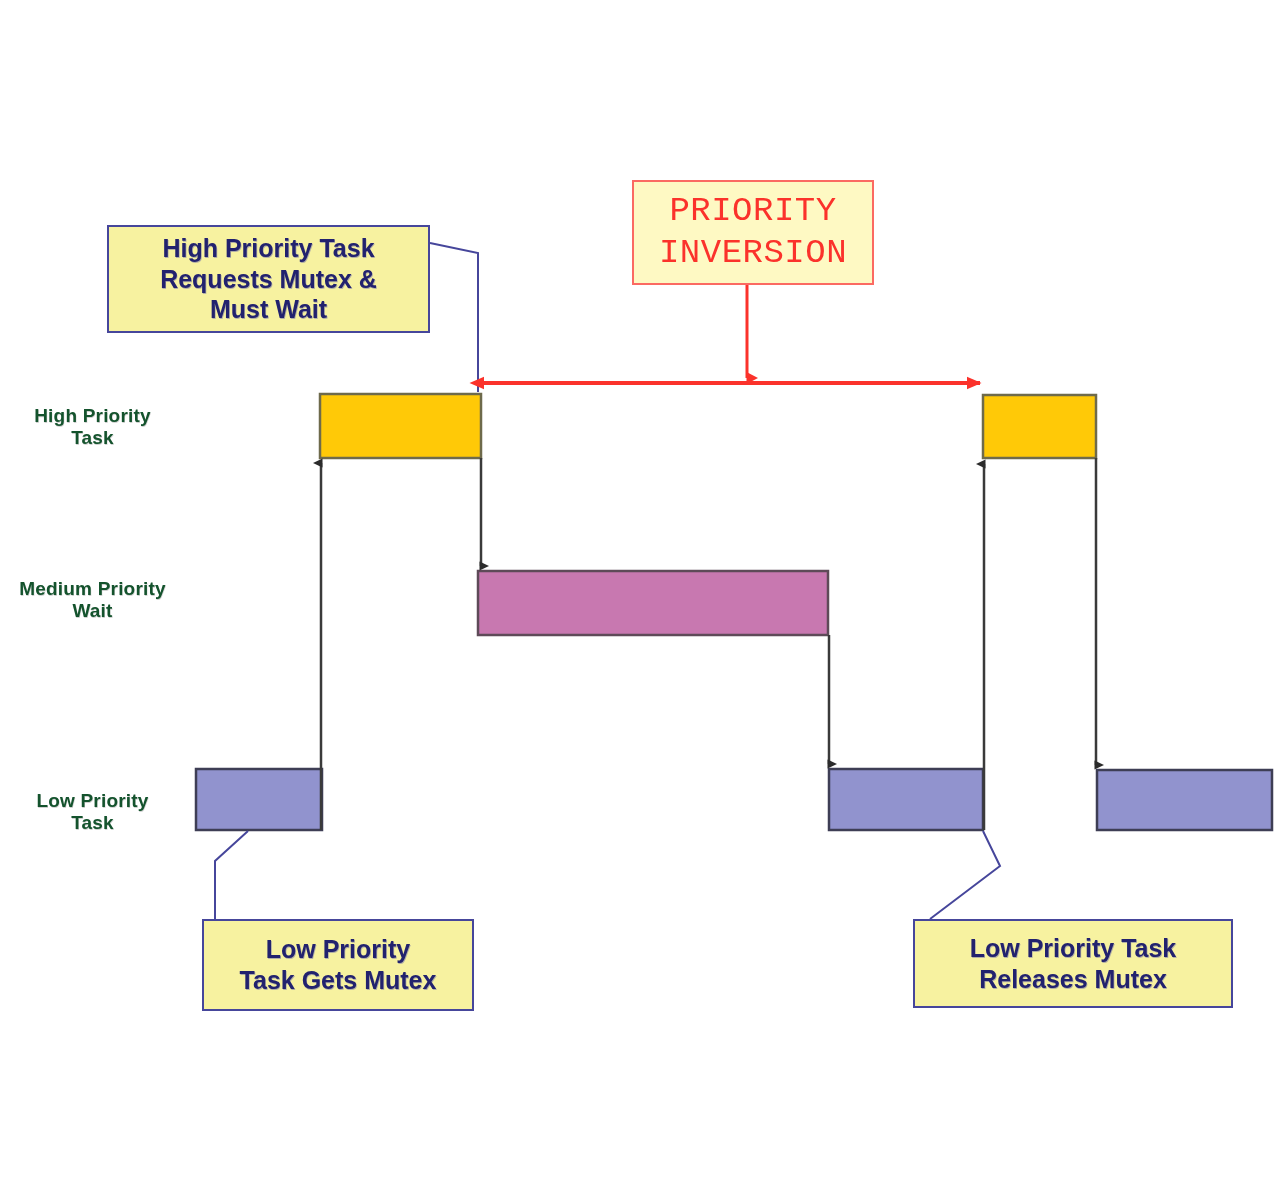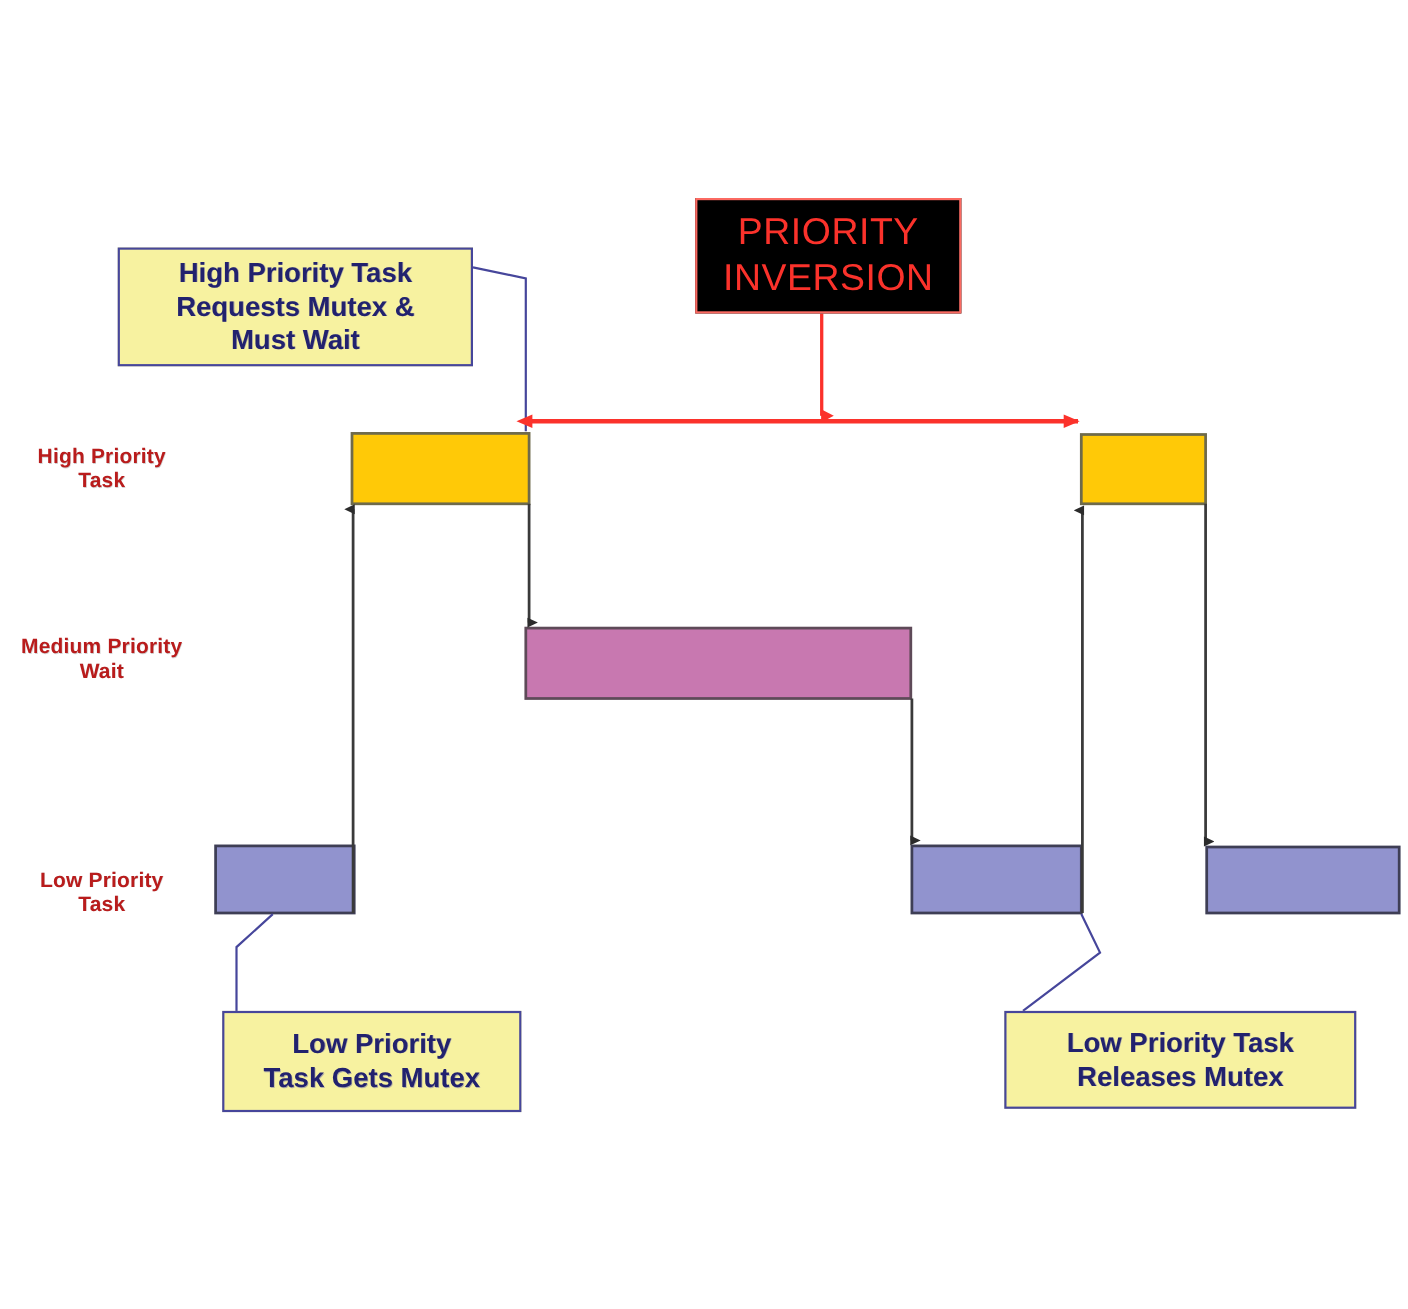--- a/index.html
+++ b/index.html
@@ -20,21 +20,21 @@
   #svg-layer {
     position: absolute;
     left: 0;
     top: 0;
     width: 1280px;
     height: 1190px;
   }
   .lane-label {
     position: absolute;
     text-align: center;
-    color: #b91c1c;
+    color: #14532d;
     font-family: "Liberation Sans", sans-serif;
     font-size: 19px;
     font-weight: 600;
     line-height: 1.18;
     letter-spacing: 0.2px;
     white-space: pre-line;
     text-shadow: 0.5px 0.5px 0 rgba(0,0,0,0.18);
   }
   .callout {
     position: absolute;
@@ -49,24 +49,24 @@
     text-align: center;
     display: flex;
     align-items: center;
     justify-content: center;
     white-space: pre-line;
     text-shadow: 0.7px 0.7px 0 rgba(120,120,170,0.55);
   }
   .inversion-box {
     position: absolute;
     box-sizing: border-box;
-    background: #000000;
+    background: #fef9c3;
     border: 2px solid #FB6A62;
     color: #FB322B;
-    font-family: Liberation Sans, sans-serif;
+    font-family: Liberation Mono, monospace;
     font-size: 34px;
     line-height: 1.22;
     text-align: center;
     display: flex;
     align-items: center;
     justify-content: center;
     white-space: pre-line;
     letter-spacing: 0.5px;
   }
 </style>

